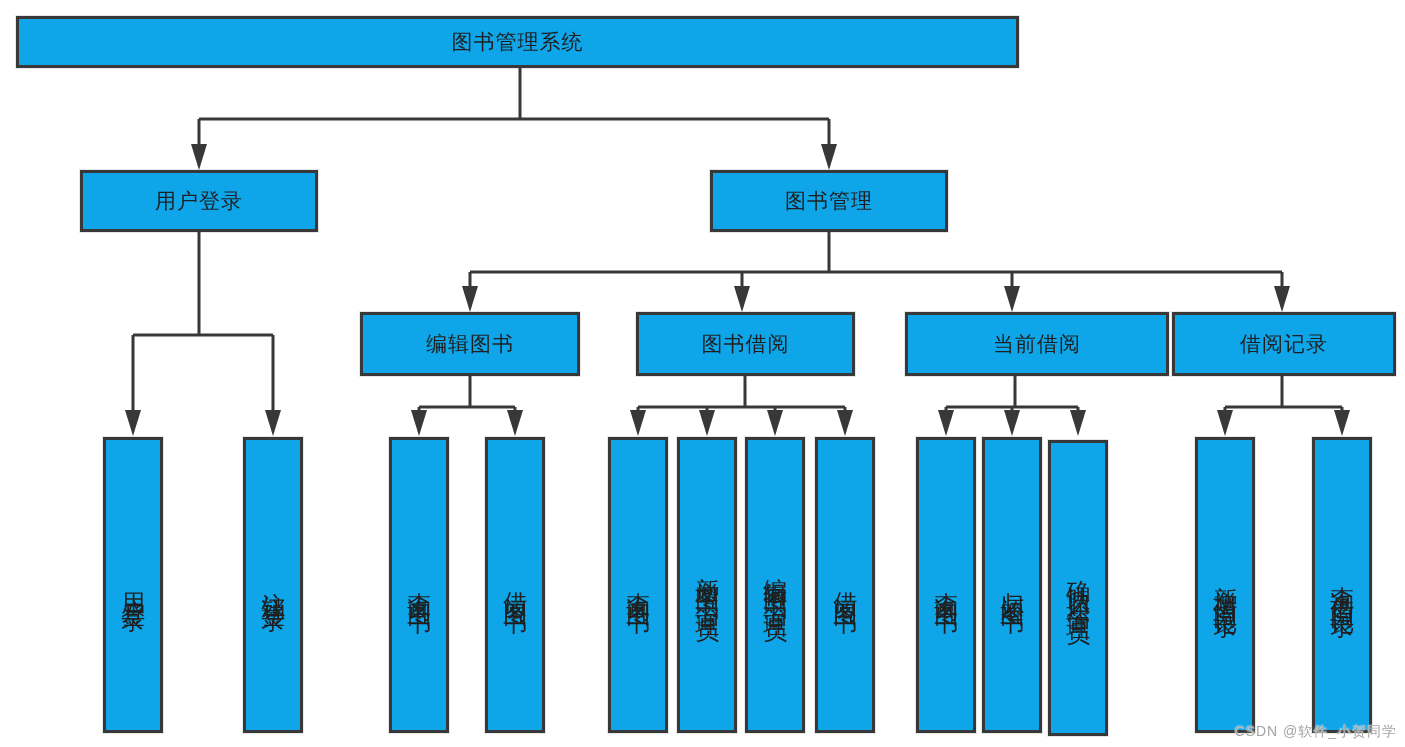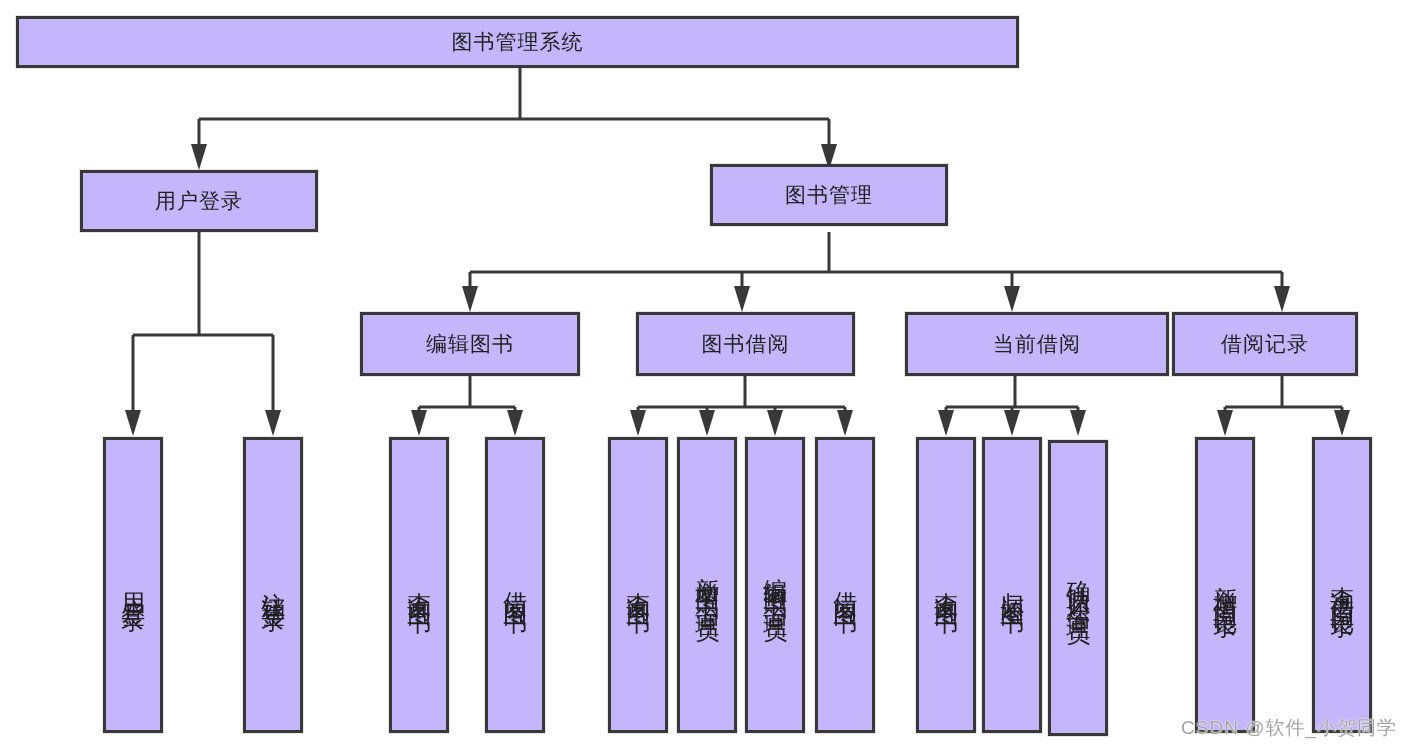--- a/index.html
+++ b/index.html
@@ -7,40 +7,40 @@
     position:relative;
     width:1405px;height:747px;
     background:#ffffff;
     font-family:"Liberation Sans", sans-serif;
     overflow:hidden;
   }
   svg.connectors{position:absolute;left:0;top:0;z-index:1;}
   .box{
     position:absolute;
     box-sizing:border-box;
-    background:#c4b5fd;
+    background:#0ea5e9;
     border:3px solid #383838;
     display:flex;align-items:center;justify-content:center;
     color:#1f1f1f;
     z-index:2;
     box-shadow:0 0 0 1px rgba(60,60,60,0.12);
   }
   .h{font-size:21px;letter-spacing:1px;white-space:nowrap;}
   .v{
     writing-mode:vertical-lr;
     text-orientation:mixed;
     font-size:24px;
     letter-spacing:6px;
     line-height:1.1;
   }
   .watermark{
     position:absolute;
     right:8px;bottom:6px;
     z-index:5;
-    font-size:19px;
+    font-size:14px;
     color:rgba(158,158,158,0.95);
     text-shadow:0 0 2px #ffffff, 0 0 1px #ffffff;
     letter-spacing:1px;
     white-space:nowrap;
   }
 </style>
 </head>
 <body>
 
 <div class="canvas">
@@ -74,26 +74,26 @@
       <polygon points="1004,410 1020,410 1012,436"></polygon>
       <polygon points="1070,410 1086,410 1078,436"></polygon>
       <polygon points="1217,410 1233,410 1225,436"></polygon>
       <polygon points="1334,410 1350,410 1342,436"></polygon>
     </g>
   </svg>
 
   <div class="box h" style="left:16px;top:16px;width:1003px;height:52px;">图书管理系统</div>
 
   <div class="box h" style="left:80px;top:170px;width:238px;height:62px;">用户登录</div>
-  <div class="box h" style="left:710px;top:164px;width:238px;height:62px;font-family:Liberation Serif, serif;">图书管理</div>
+  <div class="box h" style="left:710px;top:170px;width:238px;height:62px;font-family:Liberation Serif, serif;">图书管理</div>
 
   <div class="box h" style="left:360px;top:312px;width:220px;height:64px;">编辑图书</div>
   <div class="box h" style="left:636px;top:312px;width:219px;height:64px;">图书借阅</div>
   <div class="box h" style="left:905px;top:312px;width:264px;height:64px;">当前借阅</div>
-  <div class="box h" style="left:1172px;top:312px;width:186px;height:64px;">借阅记录</div>
+  <div class="box h" style="left:1172px;top:312px;width:224px;height:64px;">借阅记录</div>
 
   <div class="box v" style="left:103px;top:437px;width:60px;height:296px;">用户登录</div>
   <div class="box v" style="left:243px;top:437px;width:60px;height:296px;">注销登录</div>
 
   <div class="box v" style="left:389px;top:437px;width:60px;height:296px;">查询图书</div>
   <div class="box v" style="left:485px;top:437px;width:60px;height:296px;">借阅图书</div>
 
   <div class="box v" style="left:608px;top:437px;width:60px;height:296px;">查询图书</div>
   <div class="box v" style="left:677px;top:437px;width:60px;height:296px;">新增图书（管理员）</div>
   <div class="box v" style="left:745px;top:437px;width:60px;height:296px;">编辑图书（管理员）</div>

